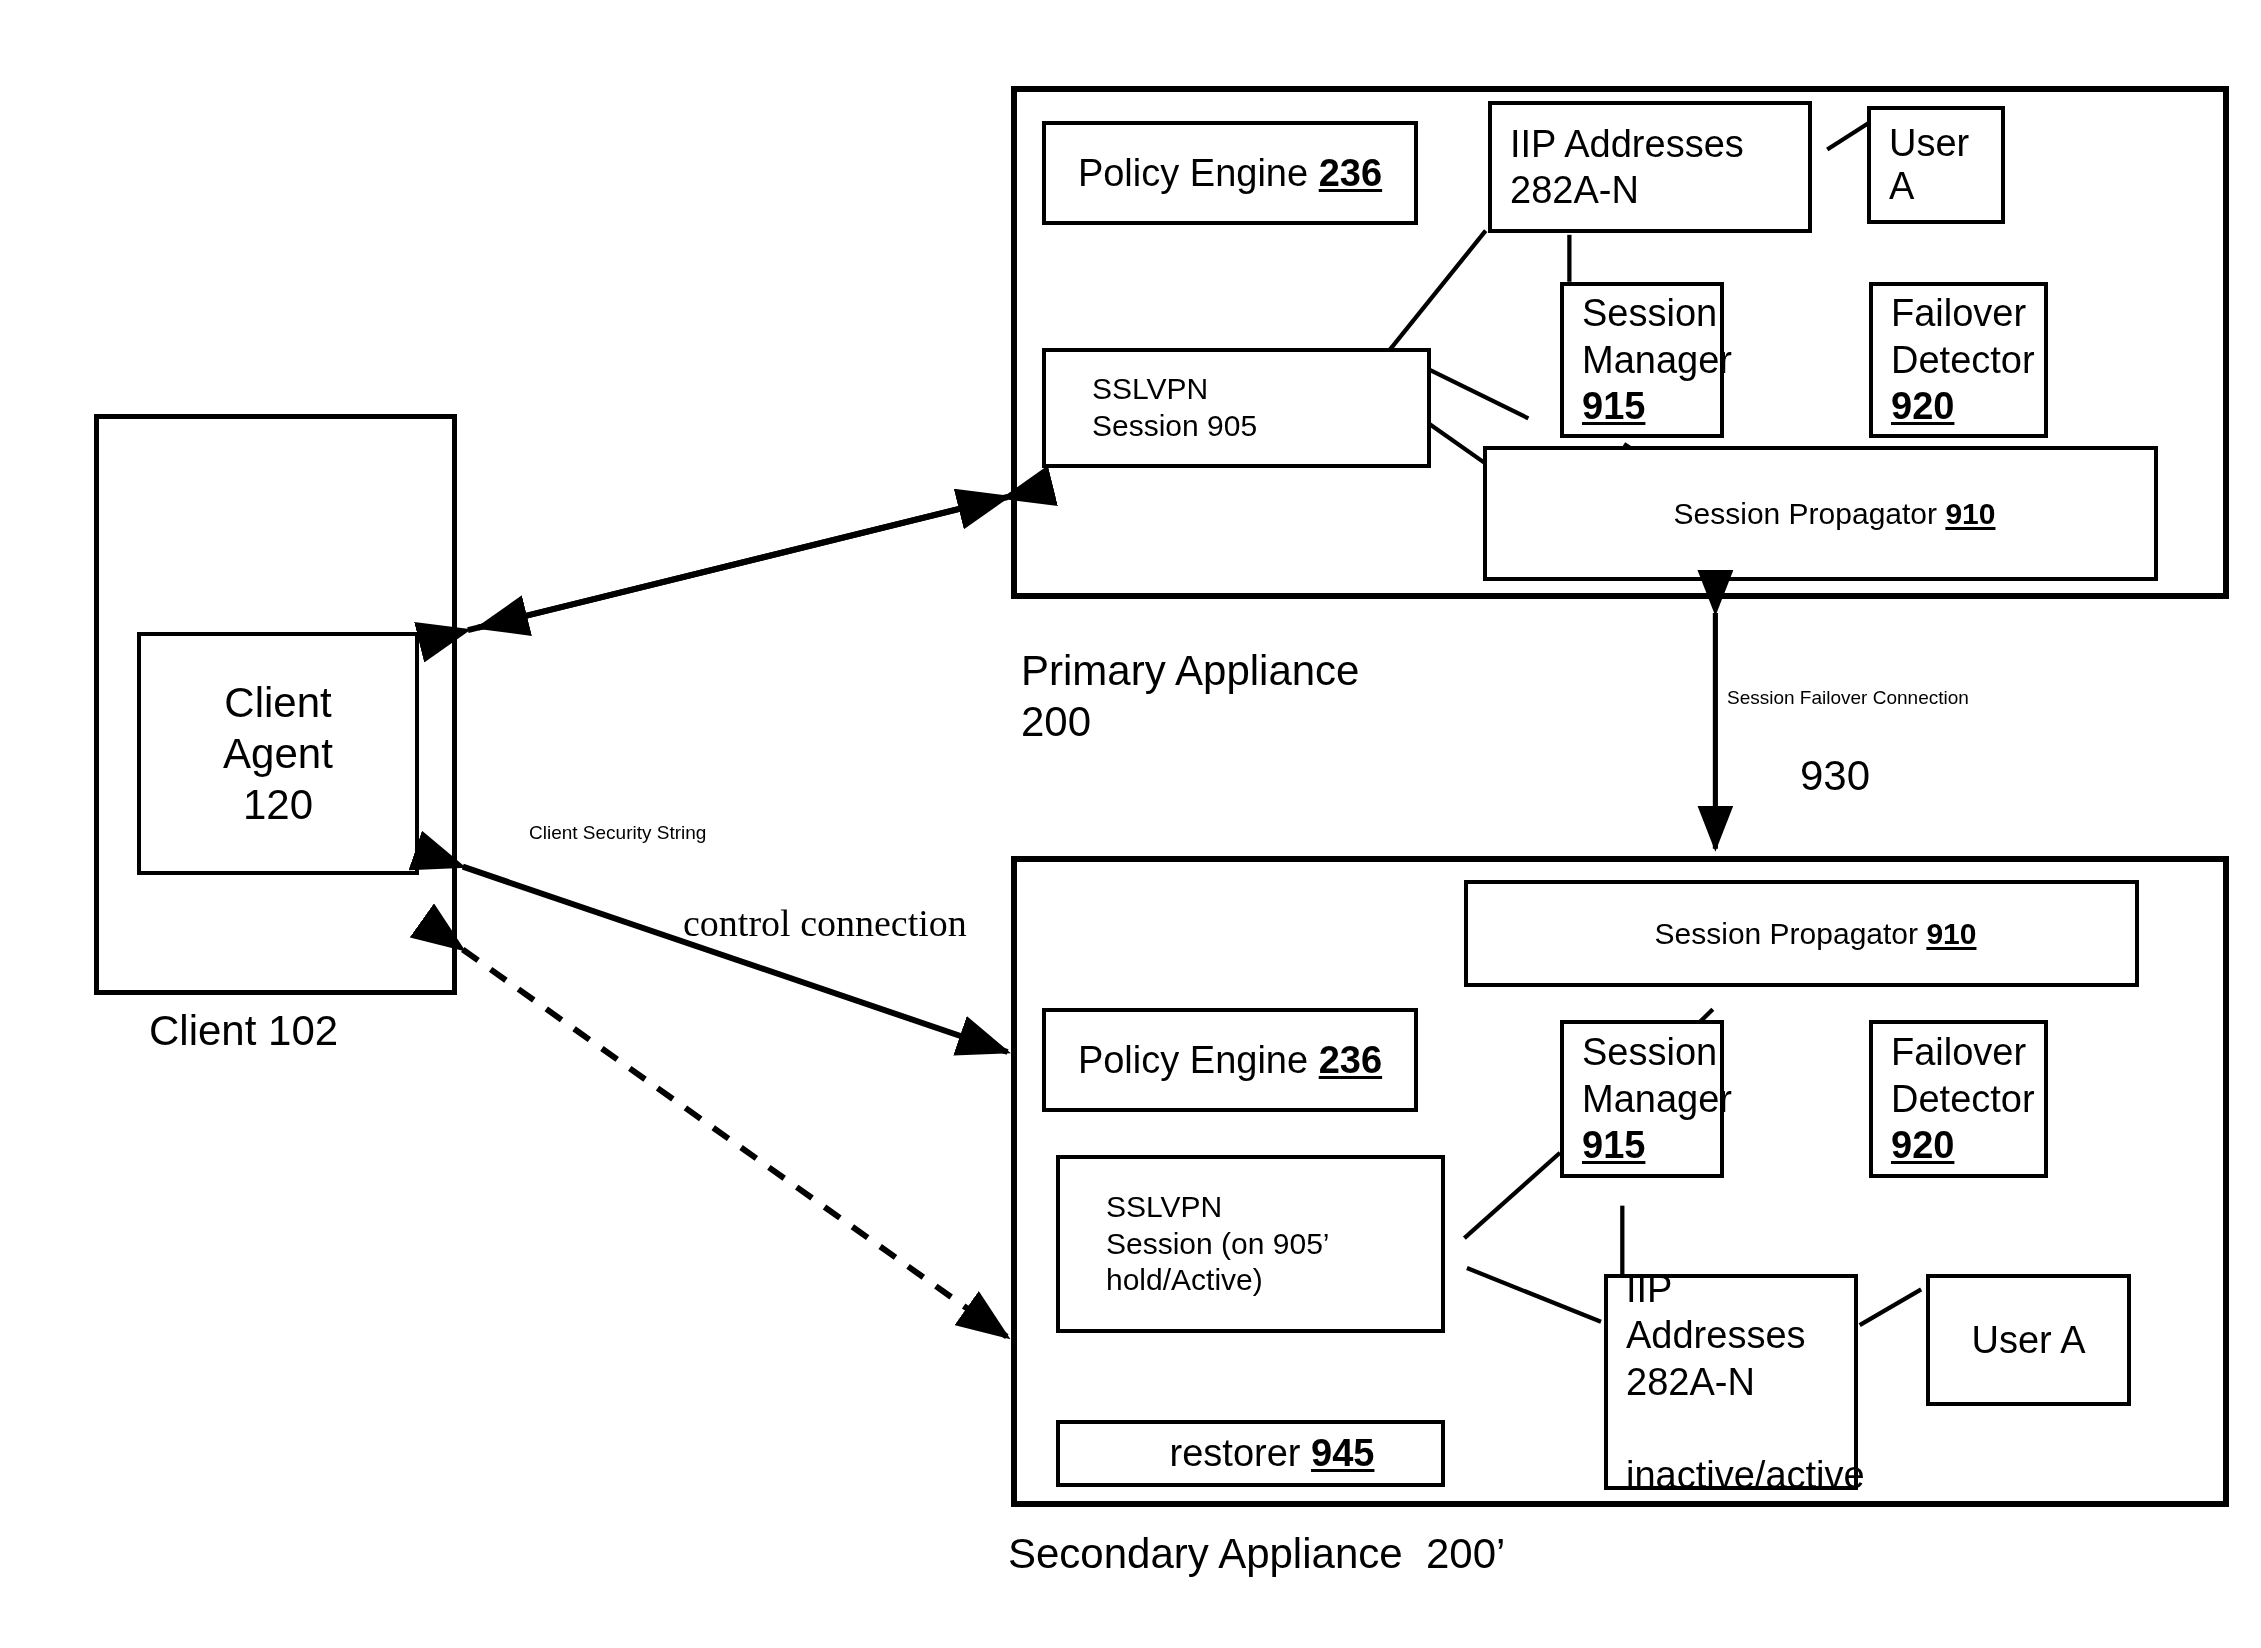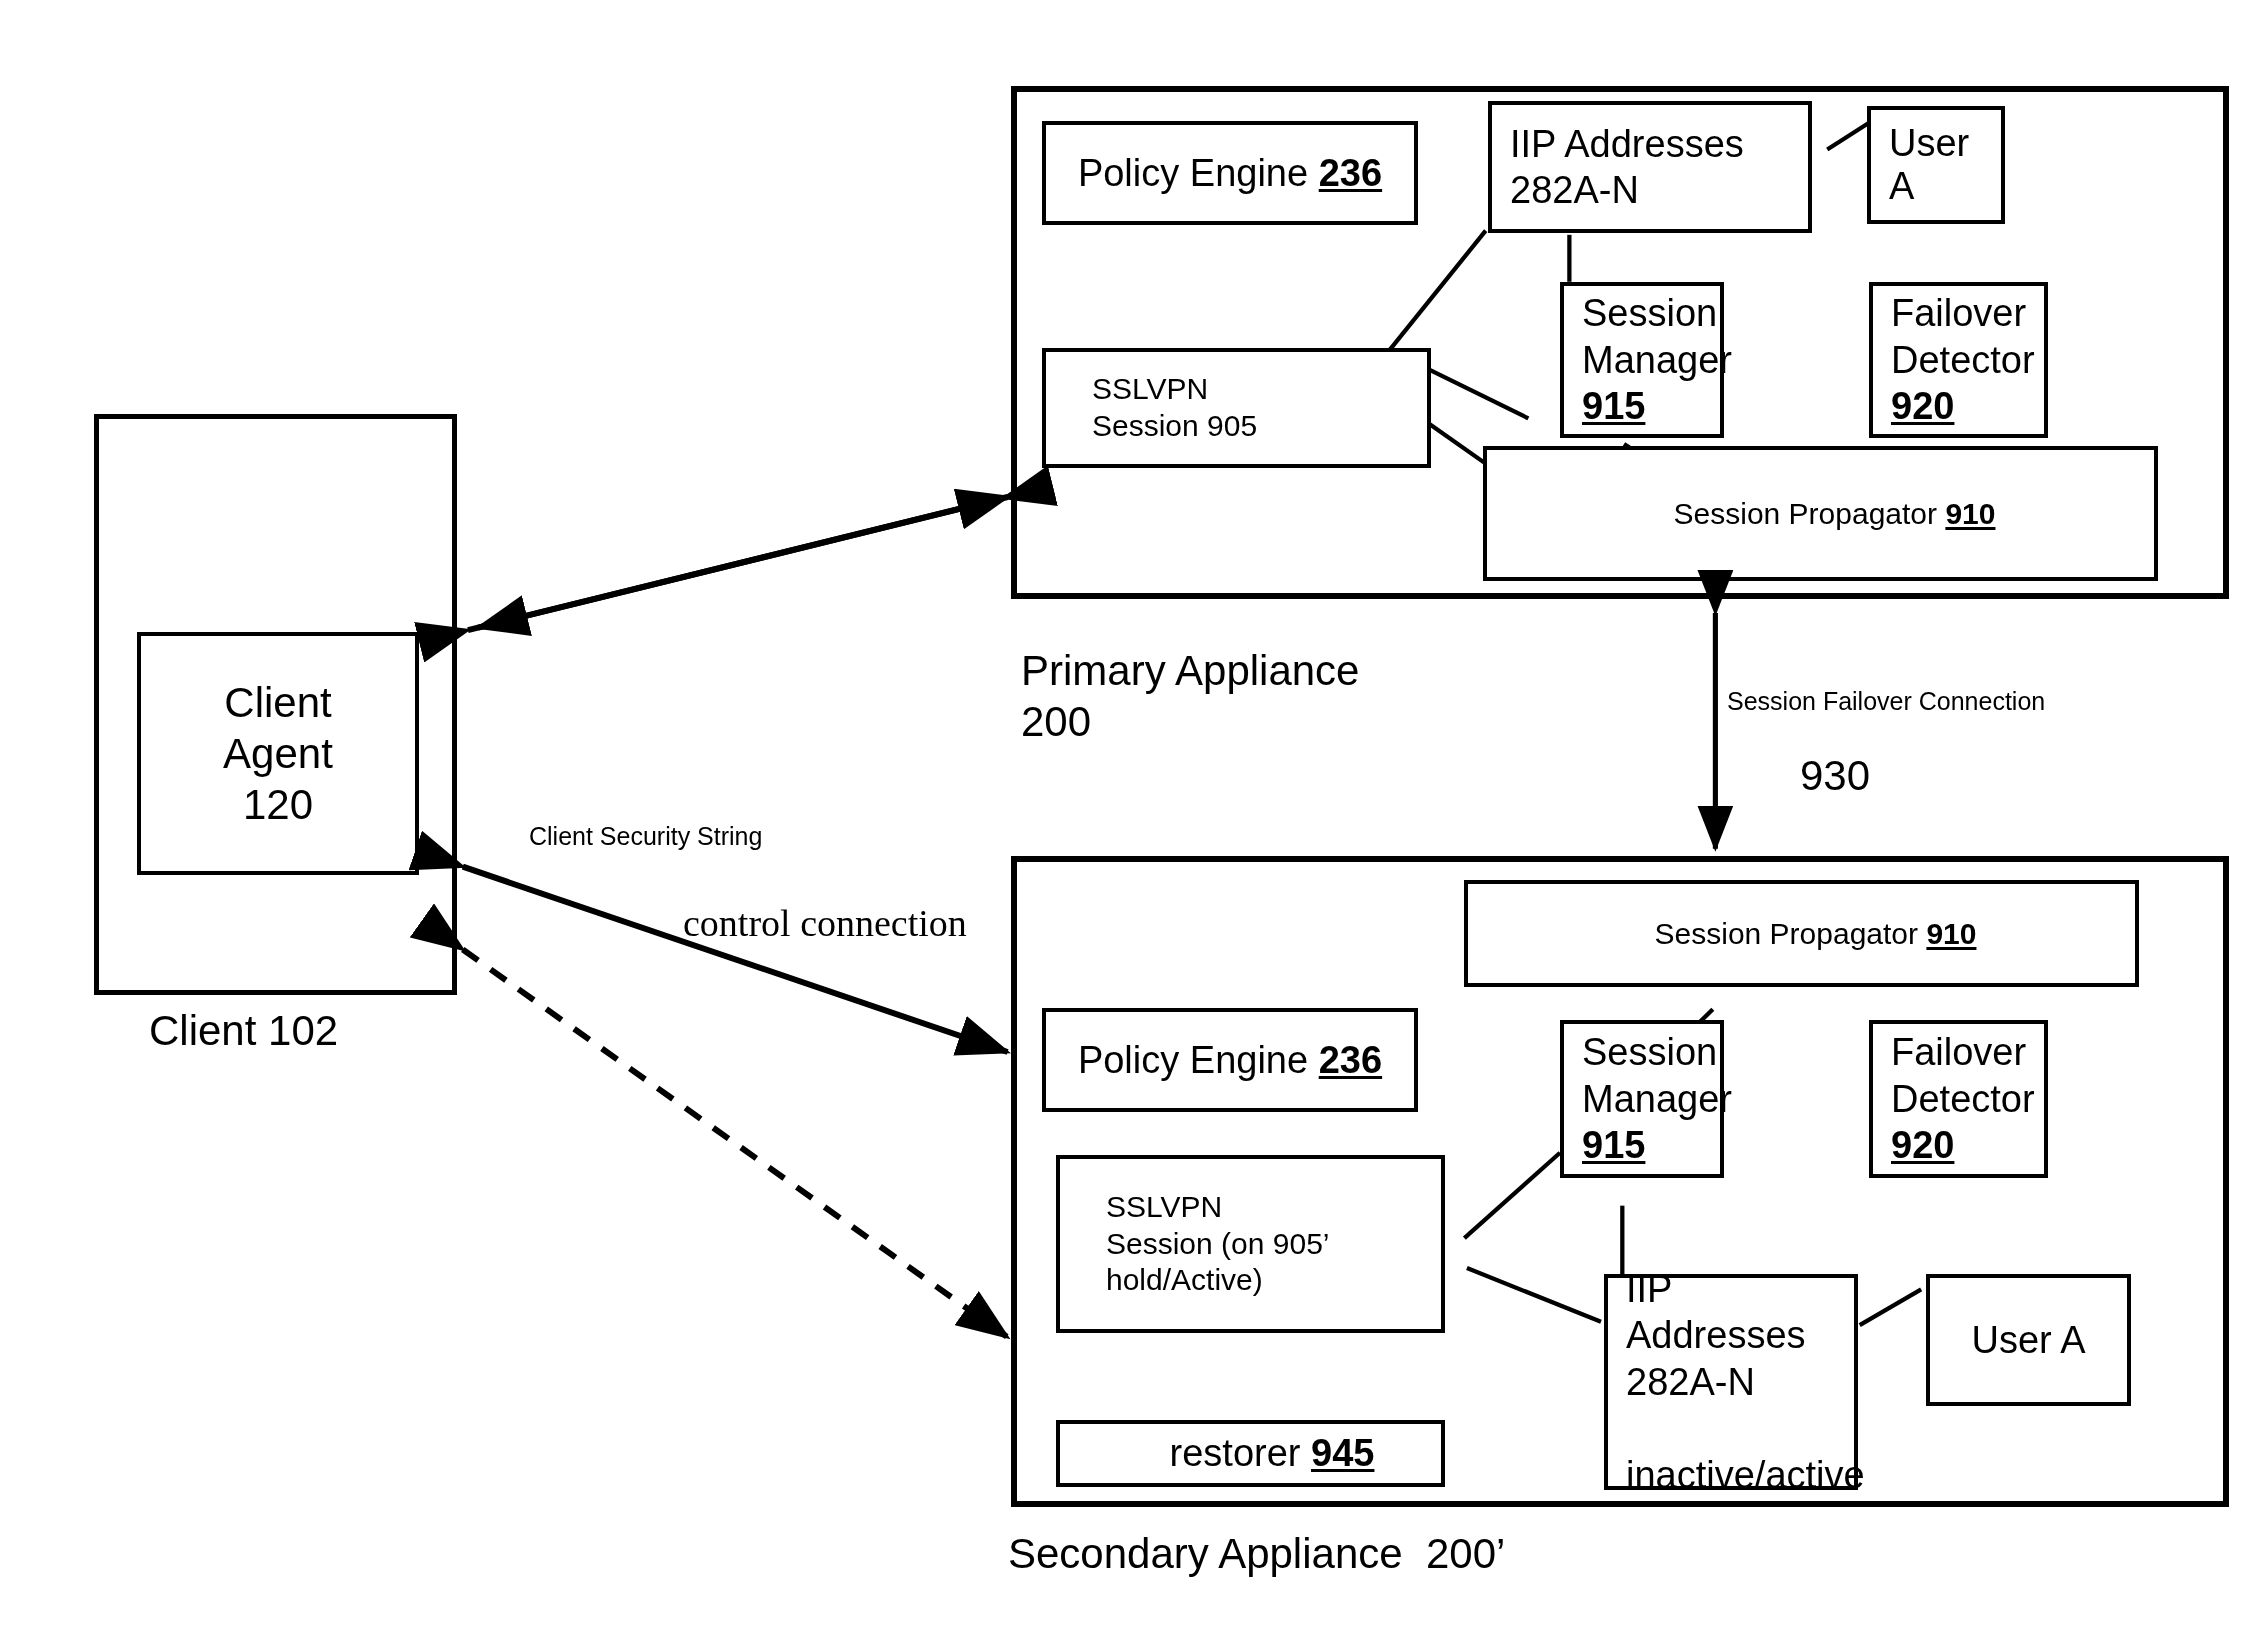--- a/index.html
+++ b/index.html
@@ -37,21 +37,21 @@
     z-index: 1;
   }
   .lbl {
     position: absolute;
     white-space: pre;
     line-height: 1.18;
     z-index: 6;
   }
   .t-big   { font-size: 30px; margin-left: 28px; }
   .t-mid   { font-size: 38px; }
-  .t-small { font-size: 25px; }
+  .t-small { font-size: 19px; }
   .t-huge  { font-size: 42px; }
   .u { text-decoration: underline; font-weight: bold; text-underline-offset: 2.6px; }
   .boxtext {
     white-space: pre-line;
     line-height: 1.22;
   }
   svg.wires {
     position: absolute;
     left: 0; top: 0;
     width: 2261px;

